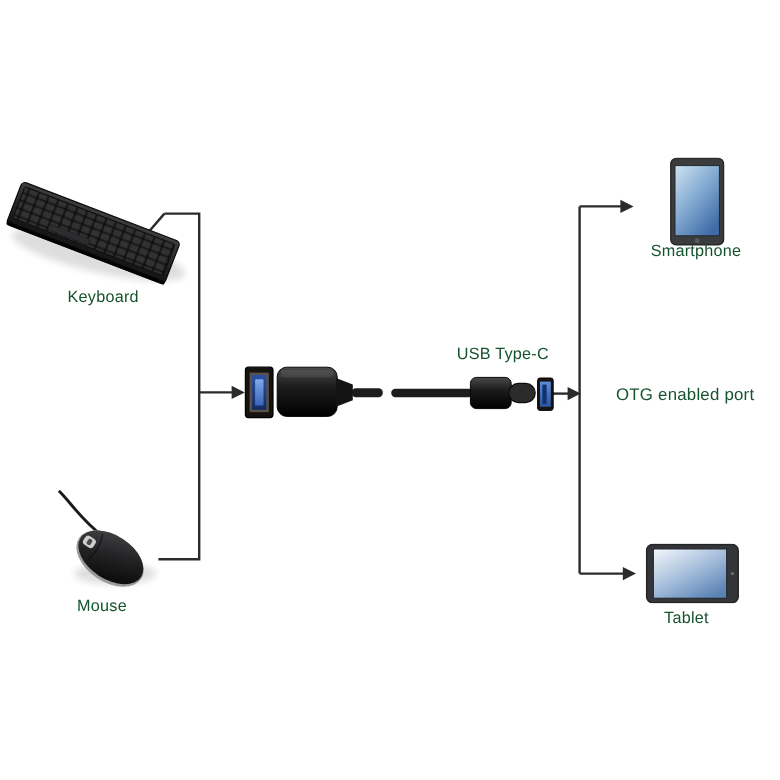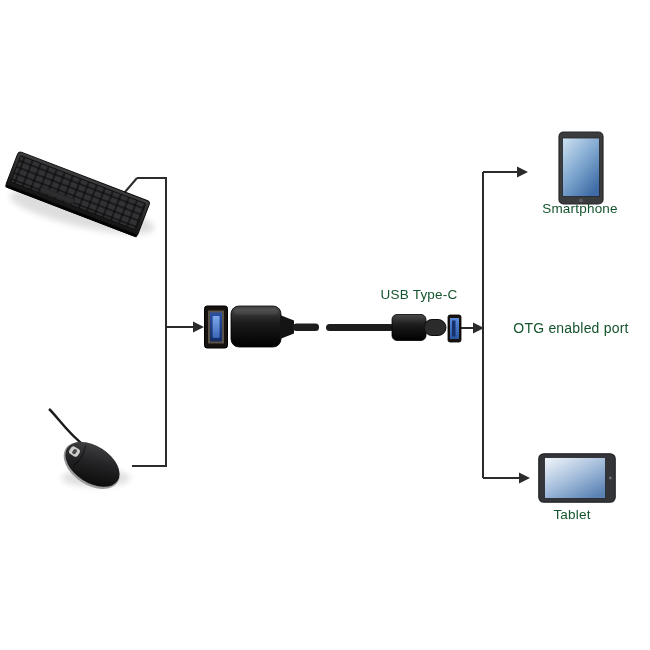--- a/index.html
+++ b/index.html
@@ -152,18 +152,20 @@
     <rect x="4.5" y="7" width="37" height="58.5" fill="url(#phoneScreen)" stroke="#23252a" stroke-width="0.8"></rect>
     <circle cx="23" cy="69.6" r="2" fill="#595b5e"></circle>
   </svg>
 
   <svg class="icon-svg" style="left:538px;top:453px" width="78" height="50" viewBox="0 0 78 50">
     <rect x="0.8" y="0.8" width="76.4" height="48.4" rx="5" fill="#333538" stroke="#222426" stroke-width="1.2"></rect>
     <rect x="6.5" y="4.5" width="61" height="41" fill="url(#tabScreen)" stroke="#23252a" stroke-width="0.8"></rect>
     <circle cx="72.3" cy="25" r="1.4" fill="#6b6d70"></circle>
   </svg>
 
+  <div class="lbl" style="left:26px;top:240px;width:120px">Keyboard</div>
+  <div class="lbl" style="left:25px;top:497px;width:120px">Mouse</div>
   <div class="lbl lbl-otg" style="left:501px;top:320px;width:140px">OTG enabled port</div>
   <div class="lbl" style="left:359px;top:287px;width:120px">USB Type-C</div>
   <div class="lbl" style="left:520px;top:201px;width:120px">Smartphone</div>
   <div class="lbl" style="left:512px;top:507px;width:120px">Tablet</div>
 
 </div>
 
 </body></html>

